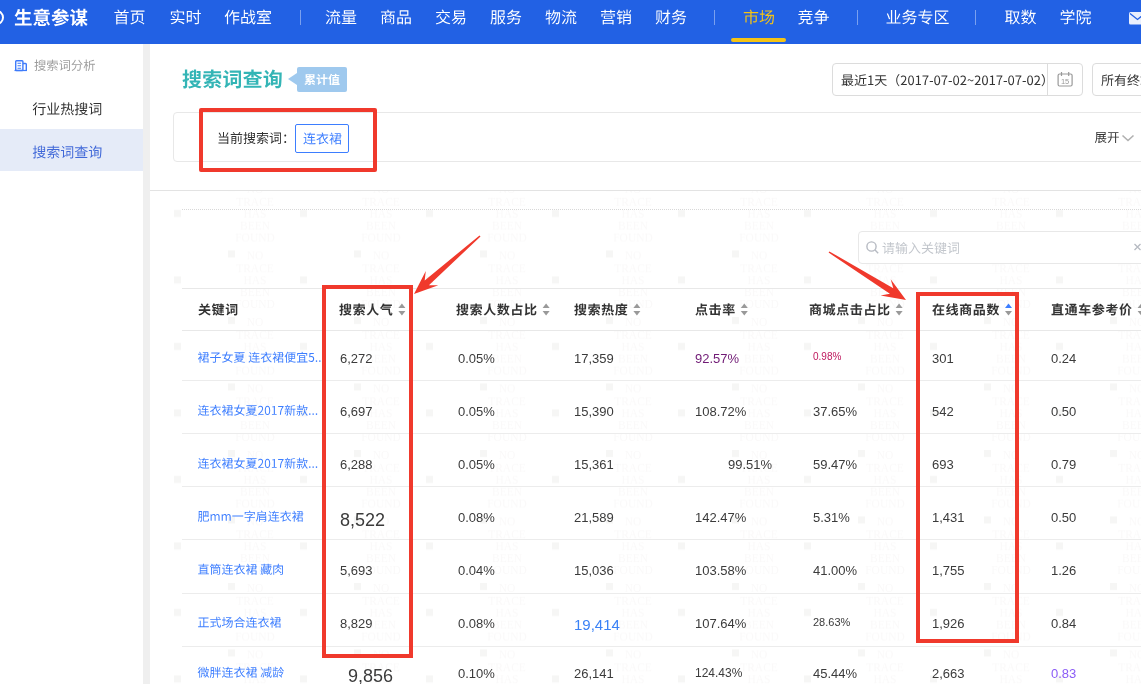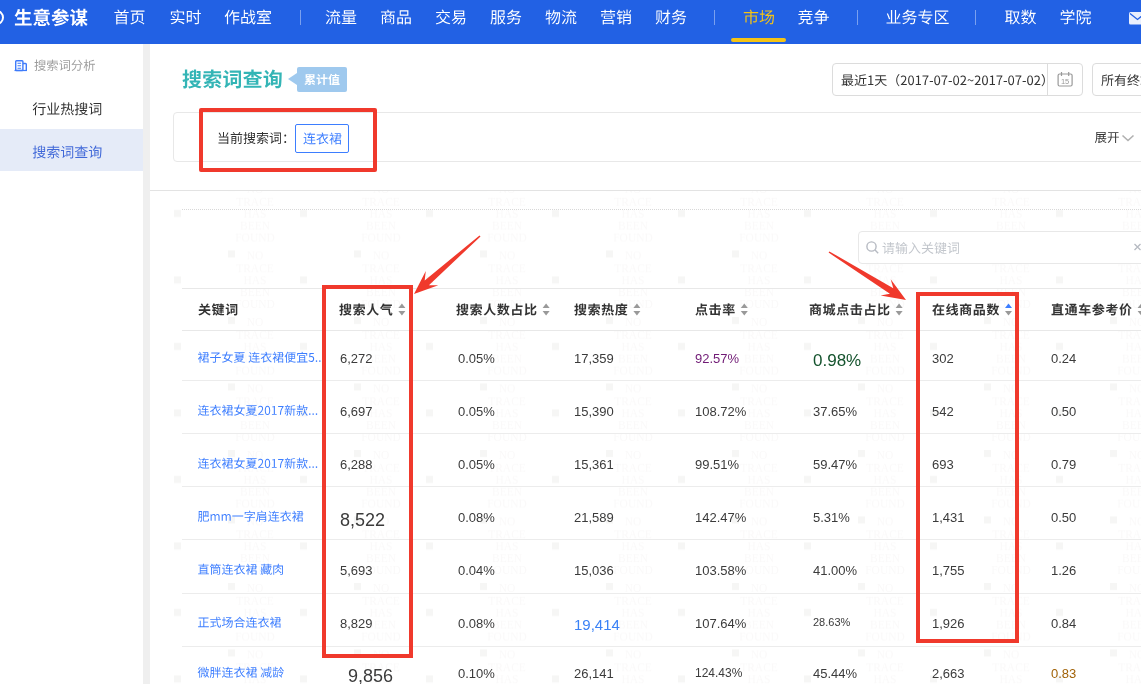--- a/index.html
+++ b/index.html
@@ -45,34 +45,34 @@
     <div style="position:absolute;left:182px;top:380px;width:959px;height:1px;background:#ECECEC"></div>
     <div style="position:absolute;left:182px;top:433px;width:959px;height:1px;background:#ECECEC"></div>
     <div style="position:absolute;left:182px;top:486px;width:959px;height:1px;background:#ECECEC"></div>
     <div style="position:absolute;left:182px;top:539px;width:959px;height:1px;background:#ECECEC"></div>
     <div style="position:absolute;left:182px;top:593px;width:959px;height:1px;background:#ECECEC"></div>
     <div style="position:absolute;left:182px;top:646px;width:959px;height:1px;background:#ECECEC"></div>
     <span style="position:absolute;left:340px;top:351px;font-size:13px;color:#3b3b3b">6,272</span>
     <span style="position:absolute;left:458px;top:351px;font-size:13px;color:#3b3b3b">0.05%</span>
     <span style="position:absolute;left:574px;top:351px;font-size:13px;color:#3b3b3b">17,359</span>
     <span style="position:absolute;left:695px;top:351px;font-size:13px;color:#701a75">92.57%</span>
-    <span style="position:absolute;left:813px;top:351px;font-size:17px;color:#14532d">0.98%</span>
-    <span style="position:absolute;left:932px;top:351px;font-size:13px;color:#3b3b3b">302</span>
+    <span style="position:absolute;left:813px;top:351px;font-size:10px;color:#be185d">0.98%</span>
+    <span style="position:absolute;left:932px;top:351px;font-size:13px;color:#3b3b3b">301</span>
     <span style="position:absolute;left:1051px;top:351px;font-size:13px;color:#3b3b3b">0.24</span>
     <span style="position:absolute;left:340px;top:404px;font-size:13px;color:#3b3b3b">6,697</span>
     <span style="position:absolute;left:458px;top:404px;font-size:13px;color:#3b3b3b">0.05%</span>
     <span style="position:absolute;left:574px;top:404px;font-size:13px;color:#3b3b3b">15,390</span>
     <span style="position:absolute;left:695px;top:404px;font-size:13px;color:#3b3b3b">108.72%</span>
     <span style="position:absolute;left:813px;top:404px;font-size:13px;color:#3b3b3b">37.65%</span>
     <span style="position:absolute;left:932px;top:404px;font-size:13px;color:#3b3b3b">542</span>
     <span style="position:absolute;left:1051px;top:404px;font-size:13px;color:#3b3b3b">0.50</span>
     <span style="position:absolute;left:340px;top:457px;font-size:13px;color:#3b3b3b">6,288</span>
     <span style="position:absolute;left:458px;top:457px;font-size:13px;color:#3b3b3b">0.05%</span>
     <span style="position:absolute;left:574px;top:457px;font-size:13px;color:#3b3b3b">15,361</span>
-    <span style="position:absolute;left:695px;top:457px;font-size:13px;color:#3b3b3b">99.51%</span>
+    <span style="position:absolute;left:728px;top:457px;font-size:13px;color:#3b3b3b">99.51%</span>
     <span style="position:absolute;left:813px;top:457px;font-size:13px;color:#3b3b3b">59.47%</span>
     <span style="position:absolute;left:932px;top:457px;font-size:13px;color:#3b3b3b">693</span>
     <span style="position:absolute;left:1051px;top:457px;font-size:13px;color:#3b3b3b">0.79</span>
     <span style="position:absolute;left:340px;top:510px;font-size:18px;color:#3b3b3b">8,522</span>
     <span style="position:absolute;left:458px;top:510px;font-size:13px;color:#3b3b3b">0.08%</span>
     <span style="position:absolute;left:574px;top:510px;font-size:13px;color:#3b3b3b">21,589</span>
     <span style="position:absolute;left:695px;top:510px;font-size:13px;color:#3b3b3b">142.47%</span>
     <span style="position:absolute;left:813px;top:510px;font-size:13px;color:#3b3b3b">5.31%</span>
     <span style="position:absolute;left:932px;top:510px;font-size:13px;color:#3b3b3b">1,431</span>
     <span style="position:absolute;left:1051px;top:510px;font-size:13px;color:#3b3b3b">0.50</span>
@@ -89,21 +89,21 @@
     <span style="position:absolute;left:695px;top:616px;font-size:13px;color:#3b3b3b">107.64%</span>
     <span style="position:absolute;left:813px;top:616px;font-size:11px;color:#3b3b3b">28.63%</span>
     <span style="position:absolute;left:932px;top:616px;font-size:13px;color:#3b3b3b">1,926</span>
     <span style="position:absolute;left:1051px;top:616px;font-size:13px;color:#3b3b3b">0.84</span>
     <span style="position:absolute;left:348px;top:666px;font-size:18px;color:#3b3b3b">9,856</span>
     <span style="position:absolute;left:458px;top:666px;font-size:13px;color:#3b3b3b">0.10%</span>
     <span style="position:absolute;left:574px;top:666px;font-size:13px;color:#3b3b3b">26,141</span>
     <span style="position:absolute;left:695px;top:666px;font-size:12px;color:#3b3b3b">124.43%</span>
     <span style="position:absolute;left:813px;top:666px;font-size:13px;color:#3b3b3b">45.44%</span>
     <span style="position:absolute;left:932px;top:666px;font-size:13px;color:#3b3b3b">2,663</span>
-    <span style="position:absolute;left:1051px;top:666px;font-size:13px;color:#a16207">0.83</span>
+    <span style="position:absolute;left:1051px;top:666px;font-size:13px;color:#8b5cf6">0.83</span>
     <div style="position:absolute;left:199px;top:108px;width:178px;height:64px;border:4px solid #F0392C;border-radius:2px;z-index:10"></div>
     <div style="position:absolute;left:322px;top:285px;width:91px;height:373px;border:4px solid #F0392C;z-index:10"></div>
     <div style="position:absolute;left:916px;top:292px;width:103px;height:351px;border:4px solid #F0392C;z-index:10"></div>
 <svg style="position:absolute;left:0;top:0;z-index:5" width="1141" height="684" xmlns="http://www.w3.org/2000/svg">
 <path transform="translate(14.0,24.5)" d="M3.8 -15.5C3.2 -12.9 2.0 -10.4 0.6 -8.8C1.1 -8.5 2.1 -7.9 2.6 -7.5C3.2 -8.2 3.7 -9.2 4.3 -10.2H8.1V-6.9H3.1V-4.8H8.1V-1.0H0.9V1.1H17.7V-1.0H10.5V-4.8H16.0V-6.9H10.5V-10.2H16.7V-12.4H10.5V-15.7H8.1V-12.4H5.3C5.6 -13.2 5.9 -14.1 6.1 -15.0Z M23.8 -2.8V-0.8C23.8 0.9 24.3 1.5 26.7 1.5C27.2 1.5 29.2 1.5 29.7 1.5C31.4 1.5 32.0 0.9 32.3 -1.1C31.7 -1.3 30.8 -1.5 30.4 -1.8C30.3 -0.5 30.2 -0.3 29.5 -0.3C29.0 -0.3 27.3 -0.3 27.0 -0.3C26.1 -0.3 25.9 -0.4 25.9 -0.9V-2.8ZM32.0 -2.4C32.8 -1.4 33.8 0.0 34.1 0.9L36.0 0.1C35.6 -0.9 34.6 -2.2 33.7 -3.2ZM21.5 -3.1C21.0 -1.9 20.2 -0.7 19.2 0.1L21.1 1.2C22.0 0.3 22.8 -1.1 23.4 -2.2ZM23.9 -5.8H31.6V-5.0H23.9ZM23.9 -7.9H31.6V-7.1H23.9ZM21.8 -9.3V-3.6H26.6L25.8 -2.9C26.8 -2.4 28.1 -1.6 28.7 -1.0L30.1 -2.4C29.6 -2.8 28.9 -3.2 28.1 -3.6H33.8V-9.3ZM25.3 -13.0H30.2C30.0 -12.6 29.8 -12.1 29.7 -11.7H25.9C25.8 -12.1 25.5 -12.6 25.3 -13.0ZM26.3 -15.5 26.7 -14.7H20.6V-13.0H24.6L23.3 -12.7C23.4 -12.4 23.5 -12.0 23.6 -11.7H19.7V-10.0H35.8V-11.7H31.9L32.5 -12.7L31.0 -13.0H34.8V-14.7H29.1C28.9 -15.1 28.7 -15.6 28.5 -15.9Z M48.3 -5.2C46.8 -4.2 43.7 -3.4 41.2 -3.0C41.6 -2.6 42.1 -1.9 42.4 -1.3C45.2 -1.9 48.2 -2.8 50.2 -4.3ZM50.5 -3.3C48.5 -1.4 44.3 -0.6 39.9 -0.3C40.3 0.3 40.8 1.1 41.0 1.7C45.8 1.1 50.0 0.1 52.6 -2.4ZM40.2 -10.6C40.7 -10.8 41.3 -10.9 43.7 -11.0C43.5 -10.6 43.3 -10.2 43.1 -9.8H37.9V-7.8H41.7C40.6 -6.6 39.1 -5.5 37.4 -4.8C37.9 -4.4 38.8 -3.6 39.1 -3.1C40.2 -3.7 41.2 -4.3 42.1 -5.1C42.4 -4.8 42.7 -4.4 42.9 -4.2C44.8 -4.6 47.1 -5.3 48.7 -6.3L46.9 -7.3C46.0 -6.8 44.4 -6.3 43.0 -6.0C43.5 -6.6 44.0 -7.2 44.5 -7.8H48.1C49.5 -5.8 51.5 -4.1 53.6 -3.1C53.9 -3.7 54.6 -4.5 55.1 -4.9C53.4 -5.5 51.9 -6.6 50.7 -7.8H54.7V-9.8H45.6C45.8 -10.2 46.0 -10.6 46.2 -11.1L51.0 -11.3C51.4 -10.9 51.7 -10.5 52.0 -10.2L53.9 -11.5C52.8 -12.7 50.7 -14.2 49.1 -15.3L47.3 -14.2C47.9 -13.8 48.4 -13.4 49.0 -13.0L43.8 -12.8C44.8 -13.4 45.8 -14.1 46.7 -14.9L44.7 -15.9C43.4 -14.7 41.5 -13.5 40.9 -13.2C40.4 -12.9 40.0 -12.7 39.5 -12.6C39.7 -12.1 40.1 -11.0 40.2 -10.6Z M56.7 -13.9C57.8 -13.0 59.2 -11.7 59.8 -10.8L61.4 -12.4C60.7 -13.2 59.2 -14.5 58.2 -15.4ZM63.7 -15.7V-13.8H61.7V-12.0H63.7V-6.6H66.5V-5.5H62.0V-3.7H65.3C64.2 -2.3 62.5 -1.0 60.9 -0.3C61.4 0.1 62.0 0.9 62.4 1.5C63.9 0.7 65.3 -0.6 66.5 -2.1V1.7H68.6V-2.4C69.6 -0.9 70.9 0.5 72.2 1.4C72.5 0.8 73.2 0.0 73.7 -0.4C72.3 -1.1 70.8 -2.4 69.8 -3.7H73.2V-5.5H68.6V-6.6H71.4V-12.0H73.2V-13.8H71.4V-15.7H69.3V-13.8H65.7V-15.7ZM69.3 -12.0V-11.0H65.7V-12.0ZM69.3 -9.4V-8.4H65.7V-9.4ZM56.1 -10.0V-7.9H58.3V-2.0C58.3 -1.0 57.8 -0.4 57.4 0.0C57.8 0.3 58.4 1.1 58.6 1.5C58.9 1.1 59.4 0.5 62.6 -2.4C62.3 -2.8 62.0 -3.7 61.8 -4.3L60.5 -3.1V-10.0Z" fill="#fff"></path>
       <path transform="translate(113.5,23.1)" d="M3.9 -5.0H12.1V-3.4H3.9ZM3.9 -6.0V-7.6H12.1V-6.0ZM3.9 -2.4H12.1V-0.7H3.9ZM3.6 -13.0C4.1 -12.5 4.7 -11.8 5.0 -11.2H0.9V-10.1H7.3C7.2 -9.6 7.1 -9.1 6.9 -8.6H2.7V1.3H3.9V0.4H12.1V1.3H13.3V-8.6H8.2L8.7 -10.1H15.2V-11.2H11.1C11.6 -11.8 12.1 -12.5 12.6 -13.1L11.2 -13.5C10.9 -12.8 10.3 -11.9 9.8 -11.2H5.5L6.2 -11.6C5.9 -12.1 5.3 -12.9 4.7 -13.5Z M23.4 -7.4V-4.5C23.4 -2.8 22.7 -0.9 16.8 0.3C17.1 0.6 17.4 1.0 17.5 1.3C23.8 -0.1 24.7 -2.3 24.7 -4.5V-7.4ZM24.7 -1.8C26.6 -0.9 29.0 0.4 30.2 1.3L30.9 0.4C29.7 -0.5 27.2 -1.8 25.4 -2.6ZM18.7 -9.5V-2.0H20.0V-8.4H28.2V-2.1H29.4V-9.5H23.6C24.0 -10.1 24.3 -10.8 24.6 -11.4H31.0V-12.6H17.2V-11.4H23.2C23.0 -10.8 22.7 -10.1 22.4 -9.5Z" fill="#fff"></path>
       <path transform="translate(169.5,23.1)" d="M8.6 -1.7C10.7 -0.9 12.9 0.2 14.2 1.2L14.9 0.2C13.6 -0.7 11.3 -1.8 9.2 -2.6ZM3.8 -8.9C4.7 -8.4 5.7 -7.6 6.2 -7.0L7.0 -7.9C6.5 -8.5 5.4 -9.2 4.6 -9.7ZM2.2 -6.4C3.2 -5.9 4.2 -5.1 4.7 -4.5L5.5 -5.5C4.9 -6.0 3.9 -6.8 3.0 -7.2ZM1.4 -11.6V-8.4H2.6V-10.5H13.3V-8.4H14.6V-11.6H9.1C8.9 -12.2 8.4 -13.0 8.0 -13.6L6.9 -13.2C7.2 -12.7 7.5 -12.1 7.7 -11.6ZM1.1 -4.1V-3.1H6.9C6.0 -1.5 4.4 -0.5 1.3 0.2C1.6 0.4 1.9 0.9 2.0 1.2C5.6 0.4 7.4 -1.0 8.3 -3.1H15.0V-4.1H8.7C9.1 -5.6 9.2 -7.5 9.3 -9.7H8.0C8.0 -7.4 7.9 -5.6 7.4 -4.1Z M23.6 -7.2C24.4 -6.0 25.5 -4.3 26.0 -3.3L27.1 -3.9C26.5 -4.9 25.4 -6.5 24.6 -7.8ZM21.2 -6.4V-2.8H18.4V-6.4ZM21.2 -7.5H18.4V-11.0H21.2ZM17.3 -12.1V-0.4H18.4V-1.7H22.3V-12.1ZM28.2 -13.4V-10.2H23.0V-9.1H28.2V-0.5C28.2 -0.2 28.1 -0.1 27.8 -0.1C27.4 -0.1 26.2 -0.1 25.0 -0.1C25.2 0.2 25.4 0.8 25.4 1.1C27.0 1.1 28.1 1.1 28.6 0.9C29.2 0.7 29.4 0.4 29.4 -0.5V-9.1H31.4V-10.2H29.4V-13.4Z" fill="#fff"></path>
       <path transform="translate(224.0,23.1)" d="M8.4 -13.2C7.6 -10.9 6.3 -8.6 4.9 -7.1C5.2 -6.9 5.6 -6.5 5.8 -6.3C6.6 -7.2 7.4 -8.3 8.1 -9.6H9.2V1.3H10.4V-2.6H15.2V-3.8H10.4V-6.2H15.0V-7.3H10.4V-9.6H15.4V-10.8H8.7C9.0 -11.5 9.3 -12.2 9.6 -12.9ZM4.6 -13.4C3.7 -10.9 2.2 -8.5 0.6 -7.0C0.8 -6.7 1.2 -6.1 1.3 -5.8C1.8 -6.4 2.4 -7.0 2.9 -7.7V1.2H4.1V-9.6C4.7 -10.7 5.3 -11.9 5.7 -13.0Z M28.2 -12.3C28.9 -11.6 29.6 -10.6 29.9 -9.9L30.8 -10.5C30.4 -11.1 29.7 -12.1 29.1 -12.8ZM17.3 -6.2V1.0H18.4V0.1H22.8V0.9H23.9V-6.2H20.9V-9.2H24.2V-10.3H20.9V-13.3H19.8V-6.2ZM18.4 -1.0V-5.1H22.8V-1.0ZM26.1 -13.3C26.2 -11.7 26.3 -10.1 26.4 -8.6L24.1 -8.3L24.3 -7.2L26.5 -7.6C26.7 -5.6 26.9 -3.9 27.3 -2.5C26.3 -1.4 25.2 -0.5 24.0 0.1C24.4 0.3 24.7 0.7 24.9 0.9C25.9 0.4 26.8 -0.4 27.7 -1.3C28.2 0.3 29.0 1.2 30.0 1.3C30.6 1.3 31.2 0.6 31.6 -1.9C31.3 -2.0 30.9 -2.3 30.7 -2.5C30.5 -0.9 30.3 -0.1 30.0 -0.1C29.4 -0.1 28.9 -0.9 28.5 -2.3C29.6 -3.7 30.5 -5.3 31.0 -7.0L30.1 -7.5C29.7 -6.2 29.0 -4.8 28.2 -3.7C27.9 -4.8 27.7 -6.2 27.6 -7.7L31.3 -8.3L31.1 -9.3L27.5 -8.8C27.4 -10.2 27.3 -11.7 27.3 -13.3Z M34.4 -3.5V-2.4H39.4V-0.3H32.9V0.8H47.1V-0.3H40.6V-2.4H45.7V-3.5H40.6V-5.1H39.4V-3.5ZM35.0 -4.8C35.5 -5.0 36.3 -5.1 43.9 -5.7C44.3 -5.3 44.6 -5.0 44.8 -4.7L45.8 -5.3C45.1 -6.2 43.7 -7.4 42.6 -8.3L41.7 -7.7C42.2 -7.3 42.6 -7.0 43.0 -6.6L36.8 -6.1C37.8 -6.8 38.7 -7.6 39.5 -8.4H45.4V-9.5H34.8V-8.4H38.0C37.1 -7.5 36.1 -6.8 35.8 -6.5C35.4 -6.2 35.0 -6.0 34.7 -6.0C34.8 -5.6 35.0 -5.1 35.0 -4.8ZM39.0 -13.3C39.2 -12.9 39.4 -12.4 39.6 -12.0H33.1V-9.2H34.3V-10.9H45.7V-9.2H46.9V-12.0H40.9C40.8 -12.5 40.4 -13.1 40.1 -13.6Z" fill="#fff"></path>
       <path transform="translate(325.0,23.1)" d="M9.2 -5.8V0.6H10.3V-5.8ZM6.4 -5.8V-4.1C6.4 -2.7 6.2 -0.9 4.2 0.4C4.5 0.6 4.9 1.0 5.1 1.2C7.2 -0.3 7.5 -2.4 7.5 -4.1V-5.8ZM12.1 -5.8V-0.7C12.1 0.3 12.2 0.5 12.4 0.7C12.6 0.9 13.0 1.0 13.3 1.0C13.4 1.0 13.9 1.0 14.1 1.0C14.3 1.0 14.7 0.9 14.8 0.8C15.1 0.7 15.2 0.5 15.3 0.2C15.3 -0.1 15.4 -0.9 15.4 -1.6C15.1 -1.7 14.8 -1.9 14.6 -2.1C14.6 -1.3 14.5 -0.7 14.5 -0.5C14.5 -0.2 14.4 -0.1 14.4 -0.0C14.3 0.0 14.1 0.0 14.0 0.0C13.9 0.0 13.7 0.0 13.6 0.0C13.4 0.0 13.3 0.0 13.3 -0.0C13.2 -0.1 13.2 -0.3 13.2 -0.6V-5.8ZM1.4 -12.4C2.3 -11.8 3.5 -10.9 4.1 -10.3L4.8 -11.3C4.2 -11.9 3.0 -12.7 2.1 -13.2ZM0.6 -8.0C1.7 -7.5 2.9 -6.8 3.6 -6.2L4.2 -7.2C3.6 -7.7 2.3 -8.4 1.3 -8.9ZM1.0 0.3 2.0 1.1C3.0 -0.4 4.1 -2.4 5.0 -4.1L4.1 -4.9C3.2 -3.1 1.9 -1.0 1.0 0.3ZM8.9 -13.2C9.2 -12.6 9.5 -11.9 9.6 -11.4H5.1V-10.3H8.2C7.6 -9.4 6.7 -8.3 6.4 -8.0C6.0 -7.7 5.6 -7.6 5.3 -7.5C5.4 -7.3 5.5 -6.7 5.6 -6.4C6.1 -6.6 6.8 -6.6 13.4 -7.1C13.7 -6.6 14.0 -6.2 14.2 -5.9L15.2 -6.5C14.6 -7.5 13.3 -9.0 12.3 -10.0L11.4 -9.5C11.8 -9.1 12.2 -8.5 12.6 -8.0L7.6 -7.8C8.2 -8.5 9.0 -9.5 9.6 -10.3H15.1V-11.4H10.9C10.7 -12.0 10.4 -12.8 10.0 -13.4Z M20.0 -10.6H28.0V-9.8H20.0ZM20.0 -12.2H28.0V-11.3H20.0ZM18.8 -12.9V-9.0H29.2V-12.9ZM16.8 -8.4V-7.4H31.2V-8.4ZM19.7 -4.4H23.4V-3.4H19.7ZM24.6 -4.4H28.4V-3.4H24.6ZM19.7 -6.0H23.4V-5.1H19.7ZM24.6 -6.0H28.4V-5.1H24.6ZM16.8 -0.0V0.9H31.3V-0.0H24.6V-1.0H30.0V-1.8H24.6V-2.7H29.6V-6.7H18.5V-2.7H23.4V-1.8H18.1V-1.0H23.4V-0.0Z" fill="#fff"></path>
       <path transform="translate(380.0,23.1)" d="M4.4 -10.3C4.7 -9.7 5.2 -8.9 5.4 -8.4L6.5 -8.9C6.3 -9.3 5.8 -10.1 5.5 -10.7ZM9.0 -6.5C10.0 -5.7 11.4 -4.7 12.1 -4.0L12.8 -4.8C12.1 -5.5 10.7 -6.5 9.6 -7.2ZM6.3 -7.1C5.6 -6.3 4.5 -5.5 3.5 -4.9C3.7 -4.6 4.0 -4.1 4.1 -3.9C5.1 -4.6 6.4 -5.7 7.2 -6.7ZM10.5 -10.6C10.3 -9.9 9.8 -9.0 9.3 -8.4H1.9V1.2H3.0V-7.3H13.1V-0.1C13.1 0.2 13.0 0.3 12.7 0.3C12.4 0.3 11.5 0.3 10.5 0.3C10.7 0.5 10.8 0.9 10.9 1.2C12.3 1.2 13.1 1.2 13.5 1.0C14.0 0.9 14.2 0.6 14.2 -0.0V-8.4H10.6C11.0 -8.9 11.4 -9.6 11.8 -10.3ZM5.0 -4.4V-0.0H6.0V-0.8H10.9V-4.4ZM6.0 -3.5H9.9V-1.7H6.0ZM7.1 -13.2C7.3 -12.8 7.5 -12.2 7.7 -11.7H1.0V-10.7H15.0V-11.7H9.0C8.8 -12.2 8.5 -12.9 8.2 -13.5Z M20.8 -11.6H27.2V-8.6H20.8ZM19.7 -12.8V-7.4H28.4V-12.8ZM17.3 -5.7V1.3H18.5V0.4H21.8V1.1H23.0V-5.7ZM18.5 -0.8V-4.6H21.8V-0.8ZM24.8 -5.7V1.3H25.9V0.4H29.6V1.2H30.8V-5.7ZM25.9 -0.8V-4.6H29.6V-0.8Z" fill="#fff"></path>

